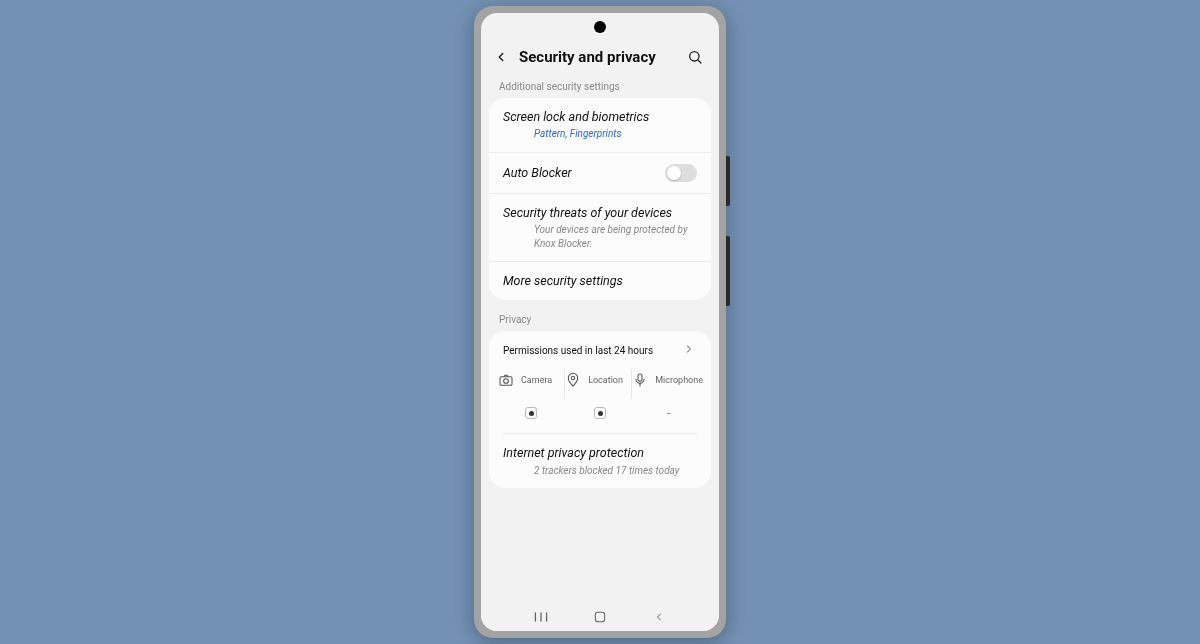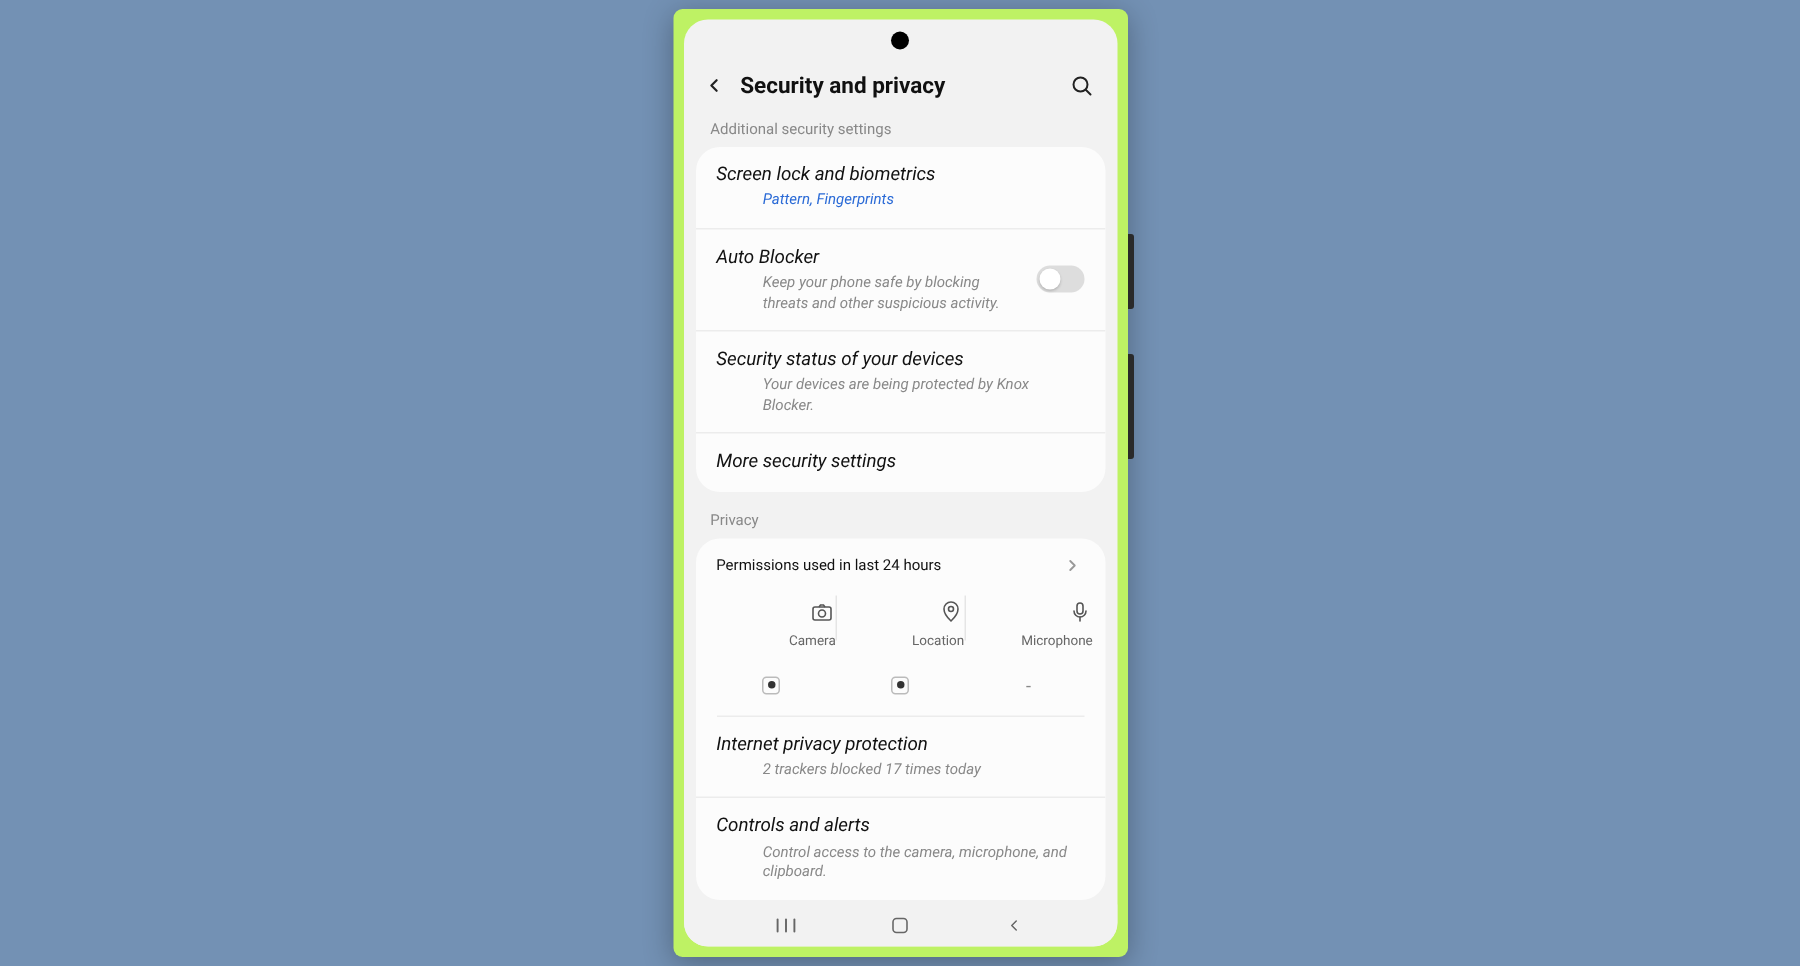--- a/index.html
+++ b/index.html
@@ -7,24 +7,24 @@
     background: #7391b4;
     width: 1200px;
     height: 644px;
     display: flex;
     align-items: center;
     justify-content: center;
     font-family: -apple-system, BlinkMacSystemFont, "Segoe UI", Roboto, sans-serif;
     overflow: hidden;
   }
   .phone-frame {
-    width: 303px;
+    width: 252px;
     height: 632px;
-    background: #bef264;
-    border-radius: 6px;
+    background: #a3a3a3;
+    border-radius: 19px;
     padding: 7px;
     position: relative;
     box-shadow: 0 4px 20px rgba(0,0,0,0.3);
   }
   .phone-frame::before,
   .phone-frame::after {
     content:"";
     position:absolute;
     right:-4px;
     width:4px;
@@ -133,22 +133,22 @@
   }
   .perm-title { flex:1; font-size:10px; color:#111; }
   .chevron { width:14px; height:14px; }
   .perm-grid {
     display:flex;
     padding: 0 8px 10px;
   }
   .perm-col {
     flex:1;
     display:flex;
-    flex-direction:column;
-    align-items:flex-end;
+    flex-direction:row;
+    align-items:center;
     gap:6px;
     position:relative;
     padding:4px 0;
   }
   .perm-col + .perm-col::before {
     content:"";
     position:absolute;
     left:0; top:2px;
     width:1px; height:30px;
     background:#e5e5e5;
@@ -220,27 +220,26 @@
       <div class="card">
         <div class="row">
           <div class="row-body">
             <div class="row-title">Screen lock and biometrics</div>
             <div class="row-sub link">Pattern, Fingerprints</div>
           </div>
         </div>
         <div class="row">
           <div class="row-body">
             <div class="row-title">Auto Blocker</div>
-            <div class="row-sub">Keep your phone safe by blocking threats and other suspicious activity.</div>
           </div>
           <div class="toggle"></div>
         </div>
         <div class="row">
           <div class="row-body">
-            <div class="row-title">Security status of your devices</div>
+            <div class="row-title">Security threats of your devices</div>
             <div class="row-sub">Your devices are being protected by Knox Blocker.</div>
           </div>
         </div>
         <div class="row">
           <div class="row-body">
             <div class="row-title">More security settings</div>
           </div>
         </div>
       </div>
 
@@ -297,26 +296,20 @@
               <span class="dash">-</span>
             </div>
         </div>
         <div class="perm-divider"></div>
         <div class="row">
           <div class="row-body">
             <div class="row-title">Internet privacy protection</div>
             <div class="row-sub">2 trackers blocked 17 times today</div>
           </div>
         </div>
-        <div class="row">
-          <div class="row-body">
-            <div class="row-title">Controls and alerts</div>
-            <div class="row-sub">Control access to the camera, microphone, and clipboard.</div>
-          </div>
-        </div>
       </div>
     </div>
 
     <div class="navbar">
       <div class="nav-btn">
         <svg width="16" height="14" viewBox="0 0 20 14" stroke="#666" stroke-width="1.6" stroke-linecap="round">
             <line x1="3" y1="2" x2="3" y2="12"></line>
             <line x1="10" y1="2" x2="10" y2="12"></line>
             <line x1="17" y1="2" x2="17" y2="12"></line>
           </svg>

